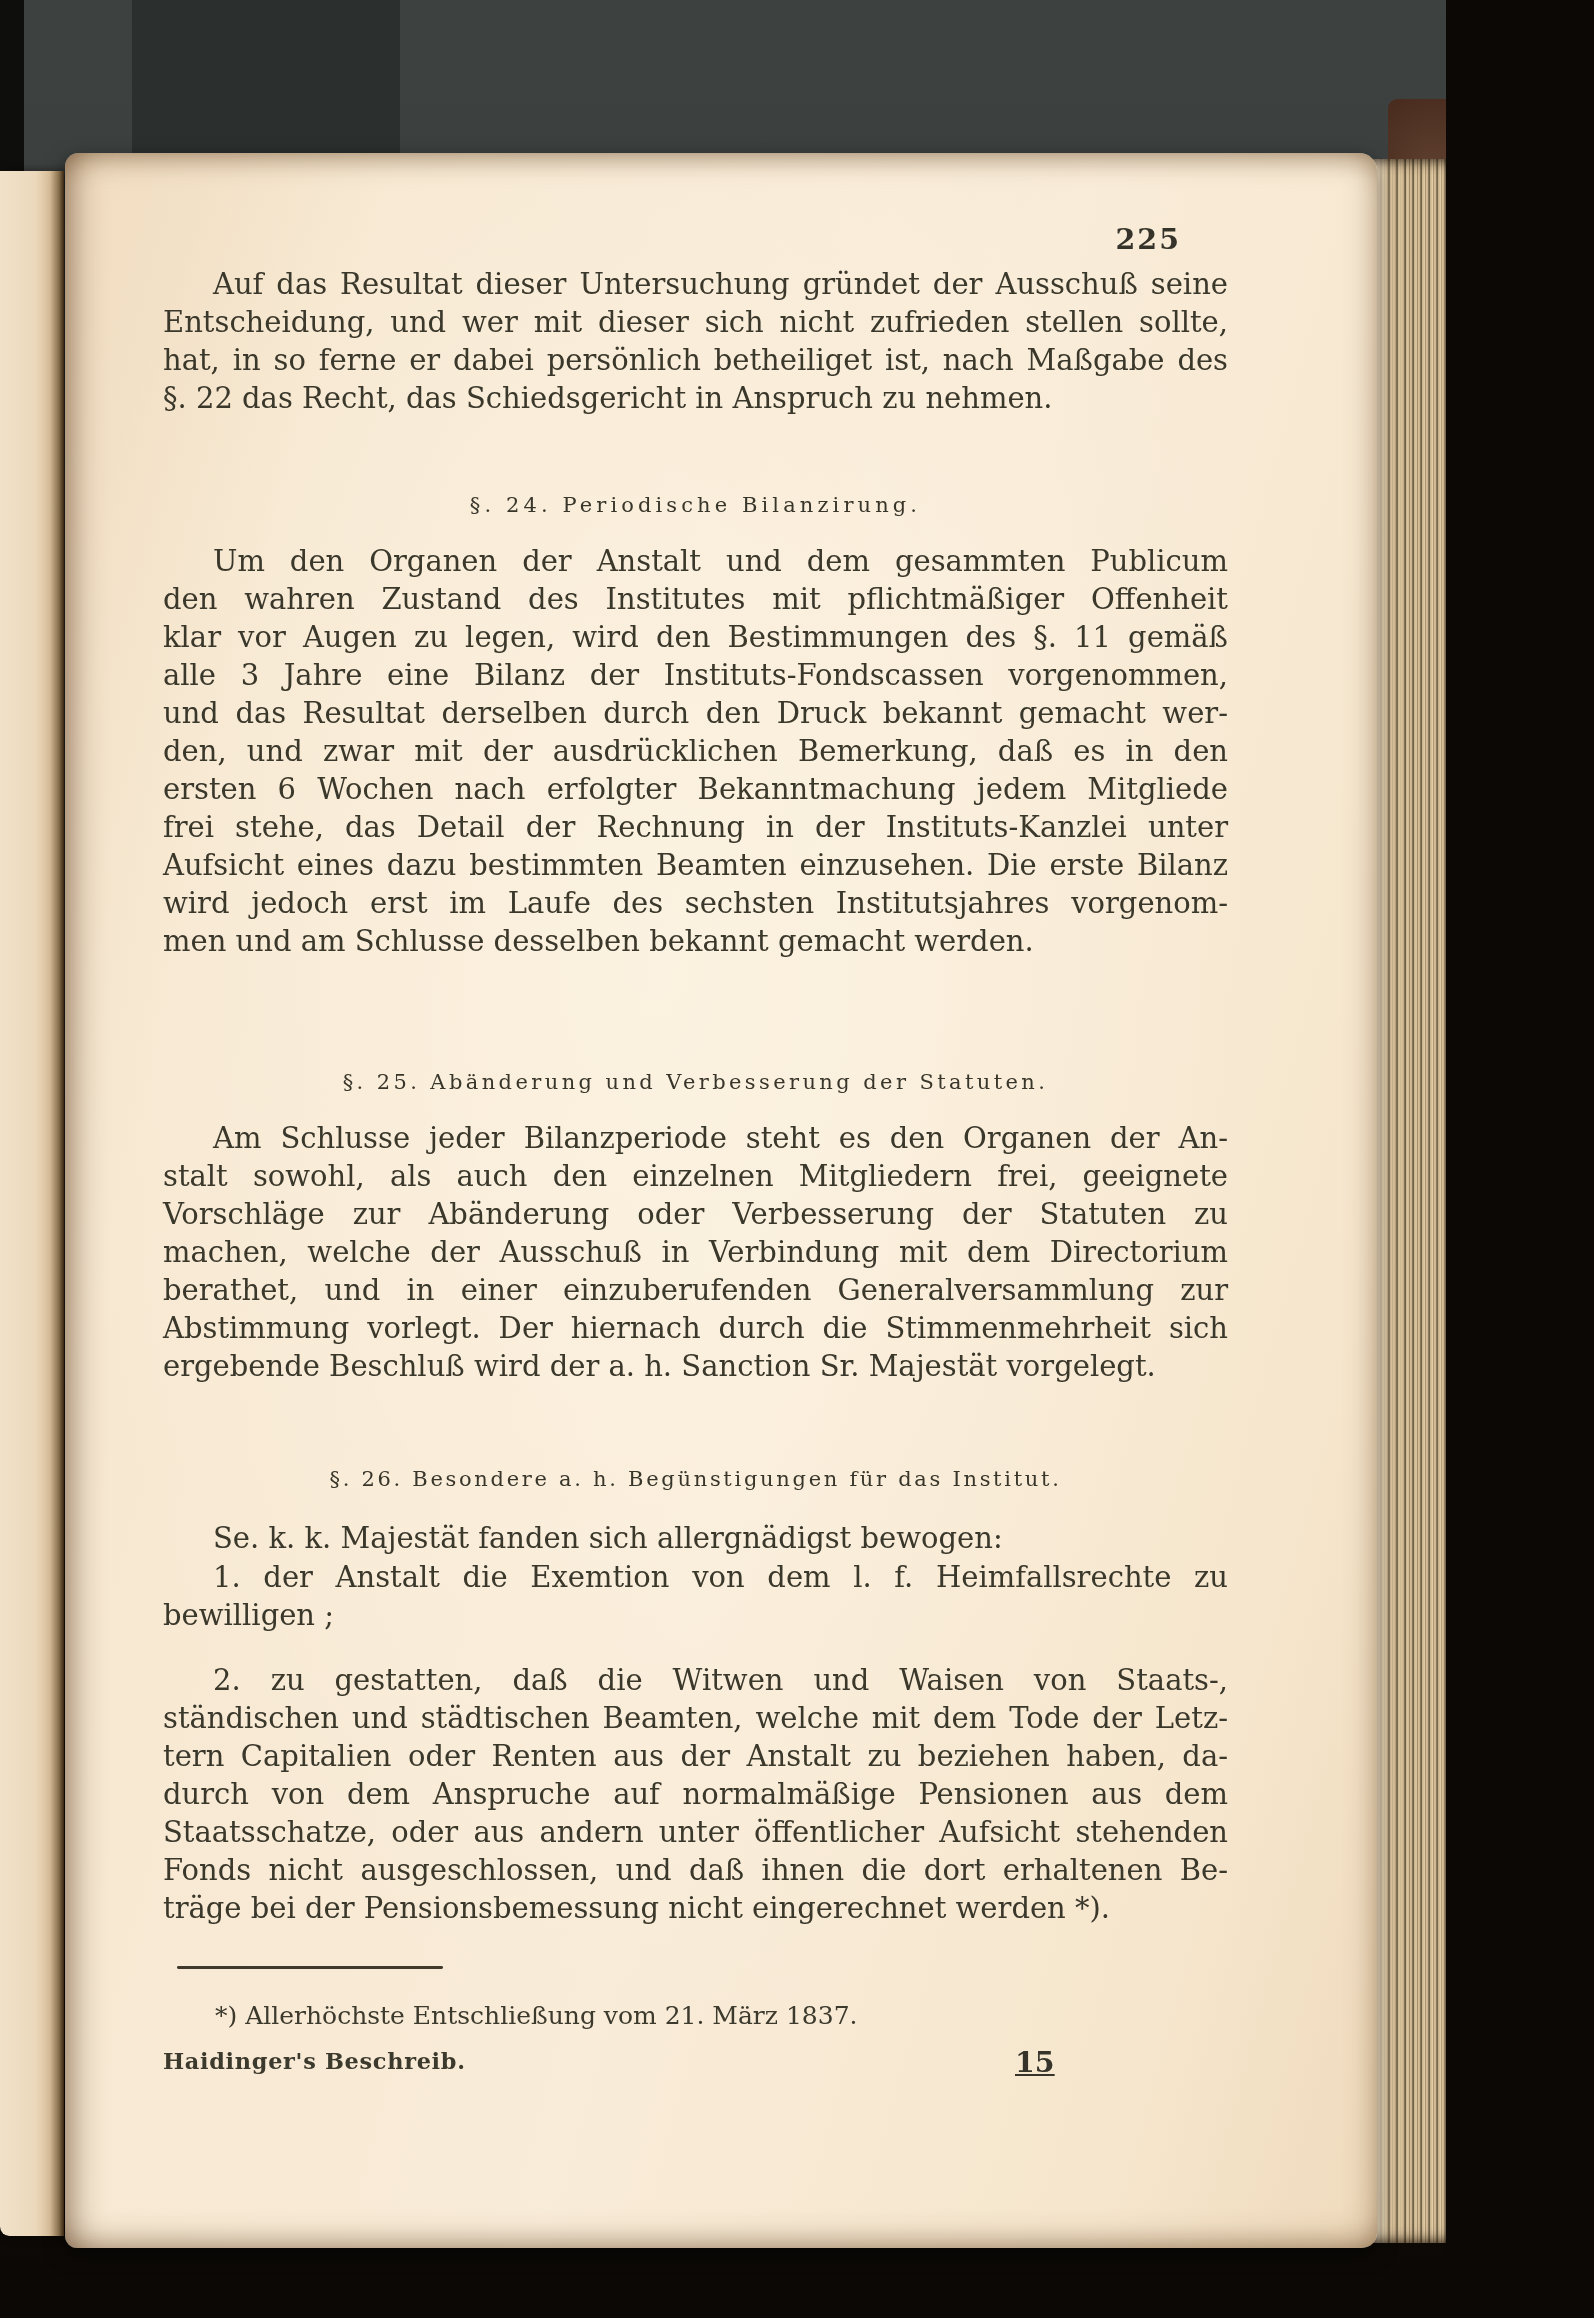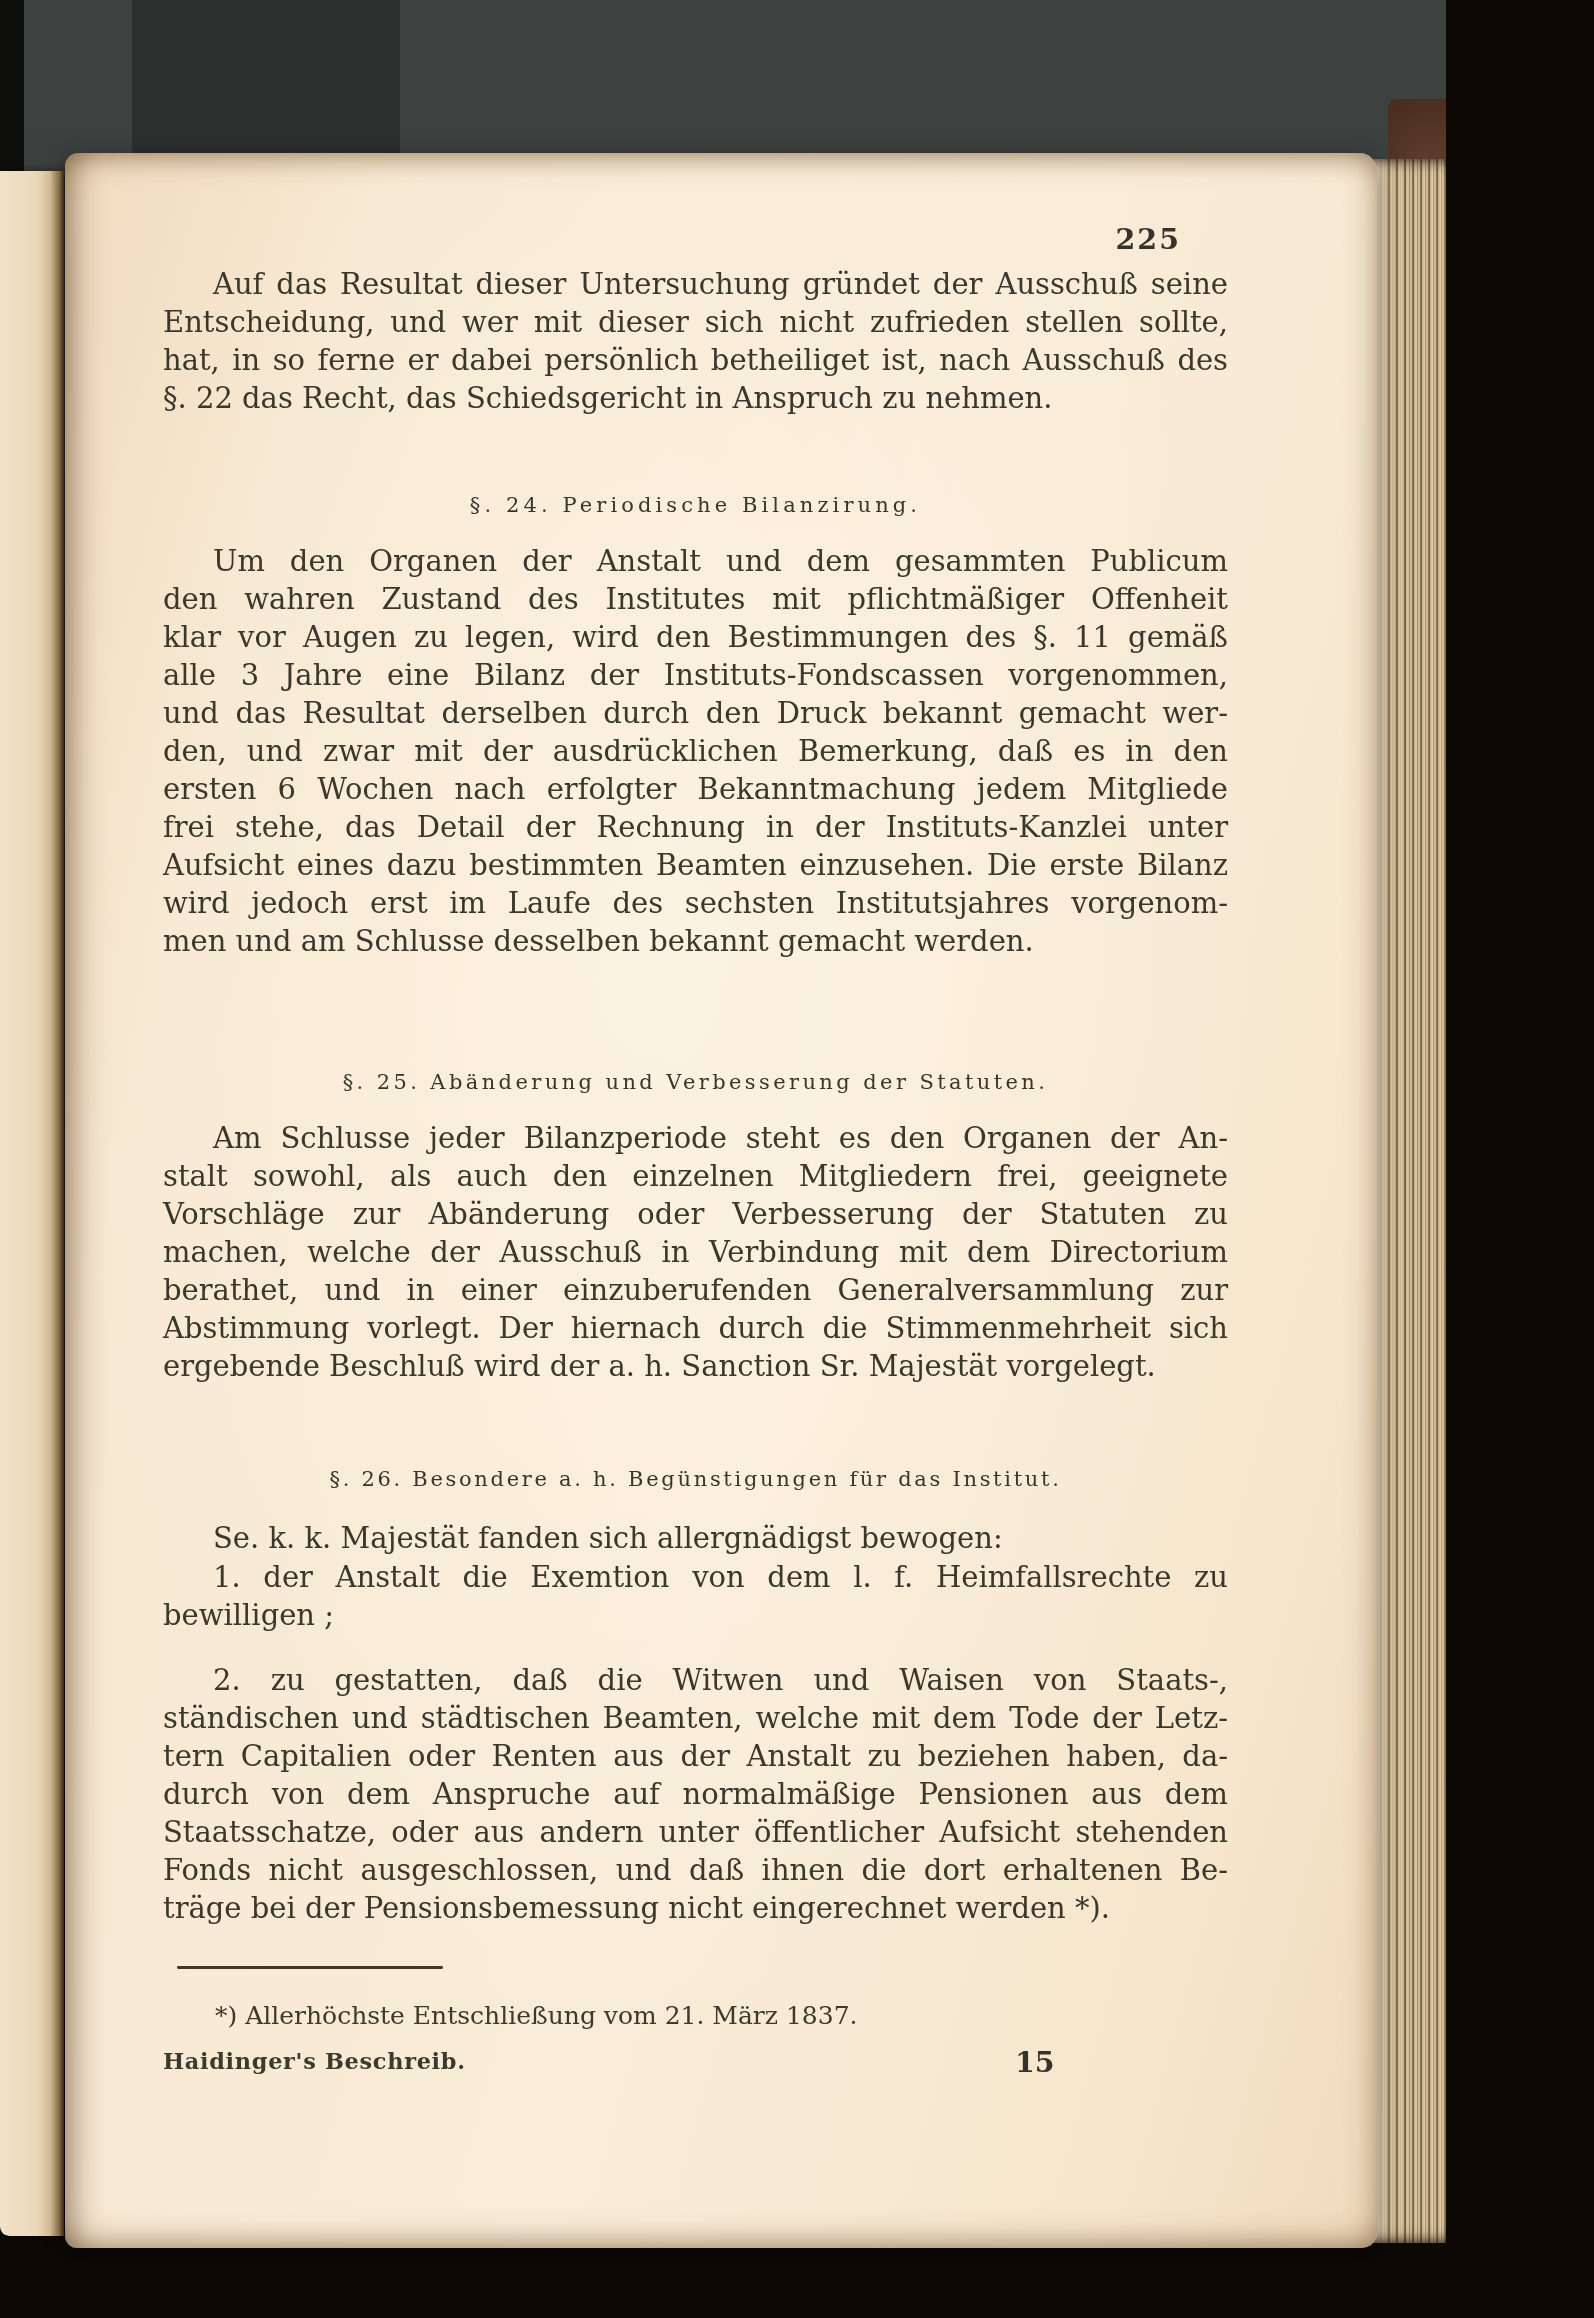--- a/index.html
+++ b/index.html
@@ -77,42 +77,42 @@
   .b8{margin-top:27px;}
   .rule{
     margin-top:39px;margin-left:13.6px;width:266px;height:2.7px;
     background:#403a2c;border-radius:1.4px;
   }
   .footnote{
     margin-top:30px;padding-left:52px;font-size:25px;line-height:33px;color:#3c392d;
   }
   .footer{position:relative;margin-top:16.3px;height:47px;}
   .catchword{font-size:22.4px;font-weight:bold;letter-spacing:0.7px;color:#3c392d;}
-  .signature{position:absolute;left:852px;top:-2.7px;font-size:28.5px;font-weight:bold;color:#36342a;}
+  .signature{position:absolute;left:852px;top:-2.7px;font-size:28.5px;font-weight:bold;color:#36342a;text-decoration:underline;}
 </style>
 </head>
 <body>
 
 <div class="scene">
   <div class="scan-shadow"></div>
   <div class="left-strip"></div>
   <div class="cover"></div>
   <div class="cover-corner"></div>
   <div class="fore-edge"></div>
   <div class="facing-page"></div>
 
   <div class="page">
     <div class="pagenum">225</div>
 
     <div class="text-area">
 
     <div class="para b0">
           <div class="line indent">Auf das Resultat dieser Untersuchung gründet der Ausschuß seine</div>
           <div class="line">Entscheidung, und wer mit dieser sich nicht zufrieden stellen sollte,</div>
-          <div class="line">hat, in so ferne er dabei persönlich betheiliget ist, nach Ausschuß des</div>
+          <div class="line">hat, in so ferne er dabei persönlich betheiliget ist, nach Maßgabe des</div>
           <div class="line last">§. 22 das Recht, das Schiedsgericht in Anspruch zu nehmen.</div>
         </div>
         <div class="heading b1">§. 24. Periodische Bilanzirung.</div>
         <div class="para b2">
           <div class="line indent">Um den Organen der Anstalt und dem gesammten Publicum</div>
           <div class="line">den wahren Zustand des Institutes mit pflichtmäßiger Offenheit</div>
           <div class="line">klar vor Augen zu legen, wird den Bestimmungen des §. 11 gemäß</div>
           <div class="line">alle 3 Jahre eine Bilanz der Instituts-Fondscassen vorgenommen,</div>
           <div class="line">und das Resultat derselben durch den Druck bekannt gemacht wer-</div>
           <div class="line">den, und zwar mit der ausdrücklichen Bemerkung, daß es in den</div>

